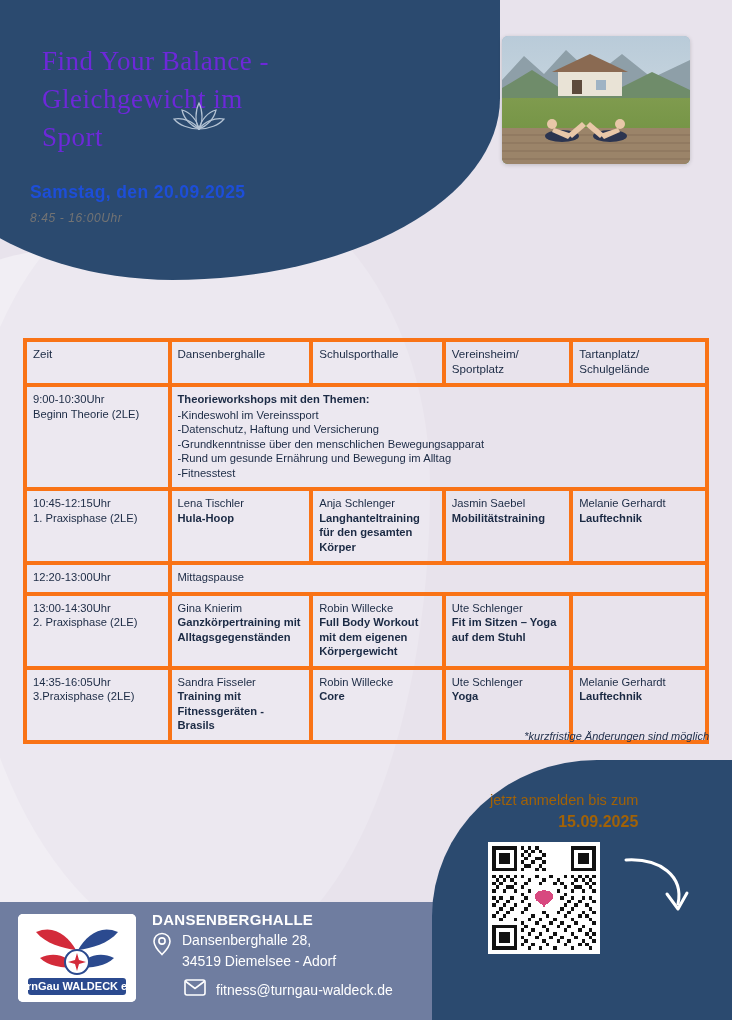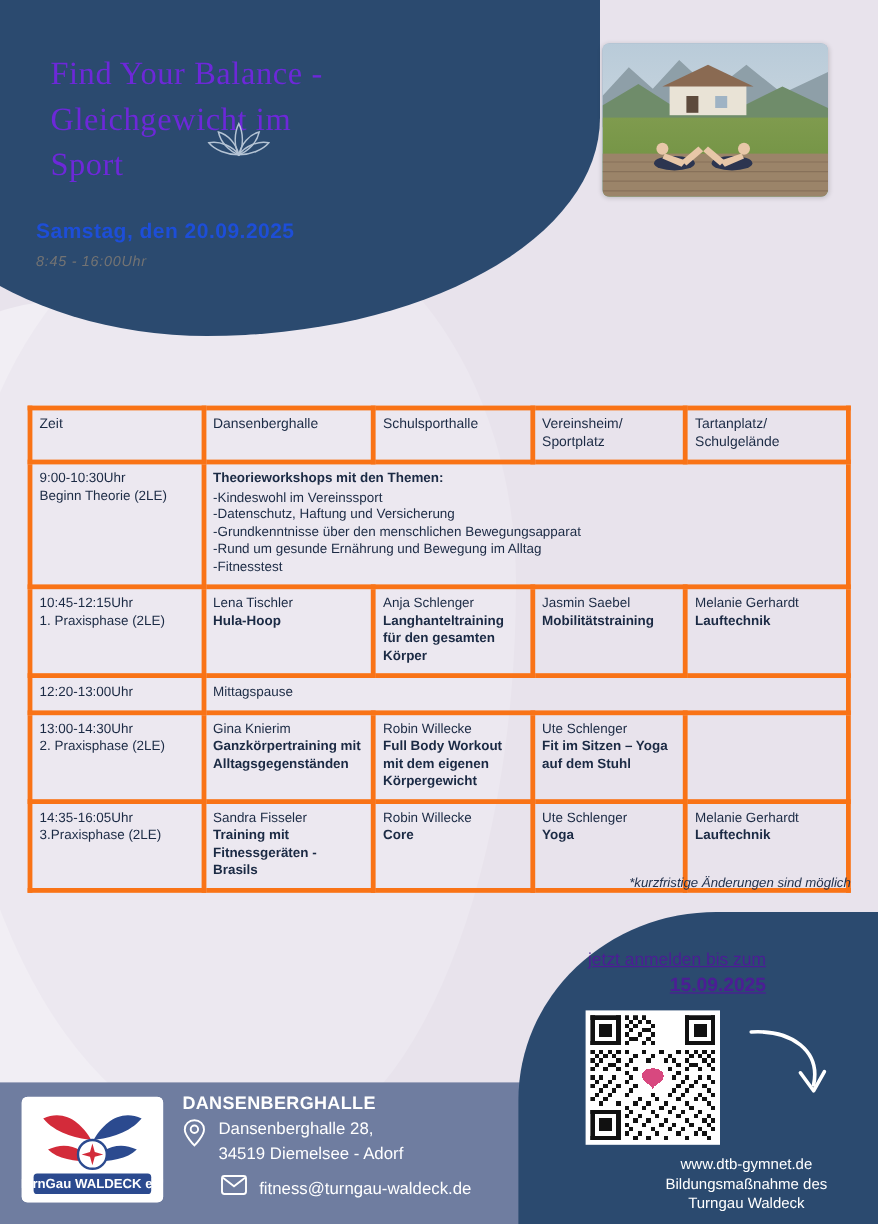--- a/index.html
+++ b/index.html
@@ -133,25 +133,24 @@
   }
   .reg-blob {
     position:absolute; left:0; top:0;
     width:330px; height:270px;
     background:#2b4a6f;
     border-radius:50% 0 0 0 / 58% 0 0 0;
     z-index:1;
   }
   .reg-text {
     position:absolute; left:58px; top:30px;
-    color:#4c1d95;
+    color:#a16207;
     font-size:14.5px;
     z-index:3;
     line-height:20px;
-    text-decoration:underline;
   }
   .reg-date {
     font-weight:bold;
     font-size:16px;
     text-align:right;
     margin-top:2px;
   }
   .qr {
     position:absolute; left:56px; top:82px;
     width:112px; height:112px;
@@ -588,25 +587,20 @@
         <path d="M14.5 12.3 c2.2 0 3.2 1.6 2.2 2.8 c-.7.9-2.2 1.3-2.2 2.1 c0-.8-1.5-1.2-2.2-2.1 c-1-1.2 0-2.8 2.2-2.8 z" fill="#d8487f"></path>
       </g>
     </svg>
   </div>
   <div class="arrow">
     <svg width="76" height="76" viewBox="0 0 76 76">
       <path d="M8 8 C42 6 66 24 60 52" fill="none" stroke="#ffffff" stroke-width="3" stroke-linecap="round"></path>
       <path d="M49 42 L60 57 L69 41" fill="none" stroke="#ffffff" stroke-width="3" stroke-linecap="round" stroke-linejoin="round"></path>
     </svg>
   </div>
-  <div class="reg-footer">
-    <div>www.dtb-gymnet.de</div>
-    <div>Bildungsmaßnahme des</div>
-    <div>Turngau Waldeck</div>
-  </div>
 </div>
 
 <div class="bottom-bar"></div>
 
 <div class="logo-box">
   <svg width="118" height="88" viewBox="0 0 118 88">
     <rect width="118" height="88" fill="#ffffff"></rect>
     <path d="M18 18 C36 10 50 22 58 36 C44 34 28 30 18 18 Z" fill="#d32b3a"></path>
     <path d="M100 18 C82 10 68 22 60 36 C74 34 90 30 100 18 Z" fill="#2b4a8f"></path>
     <path d="M22 44 C38 36 52 44 59 54 C44 54 30 52 22 44 Z" fill="#d32b3a"></path>

